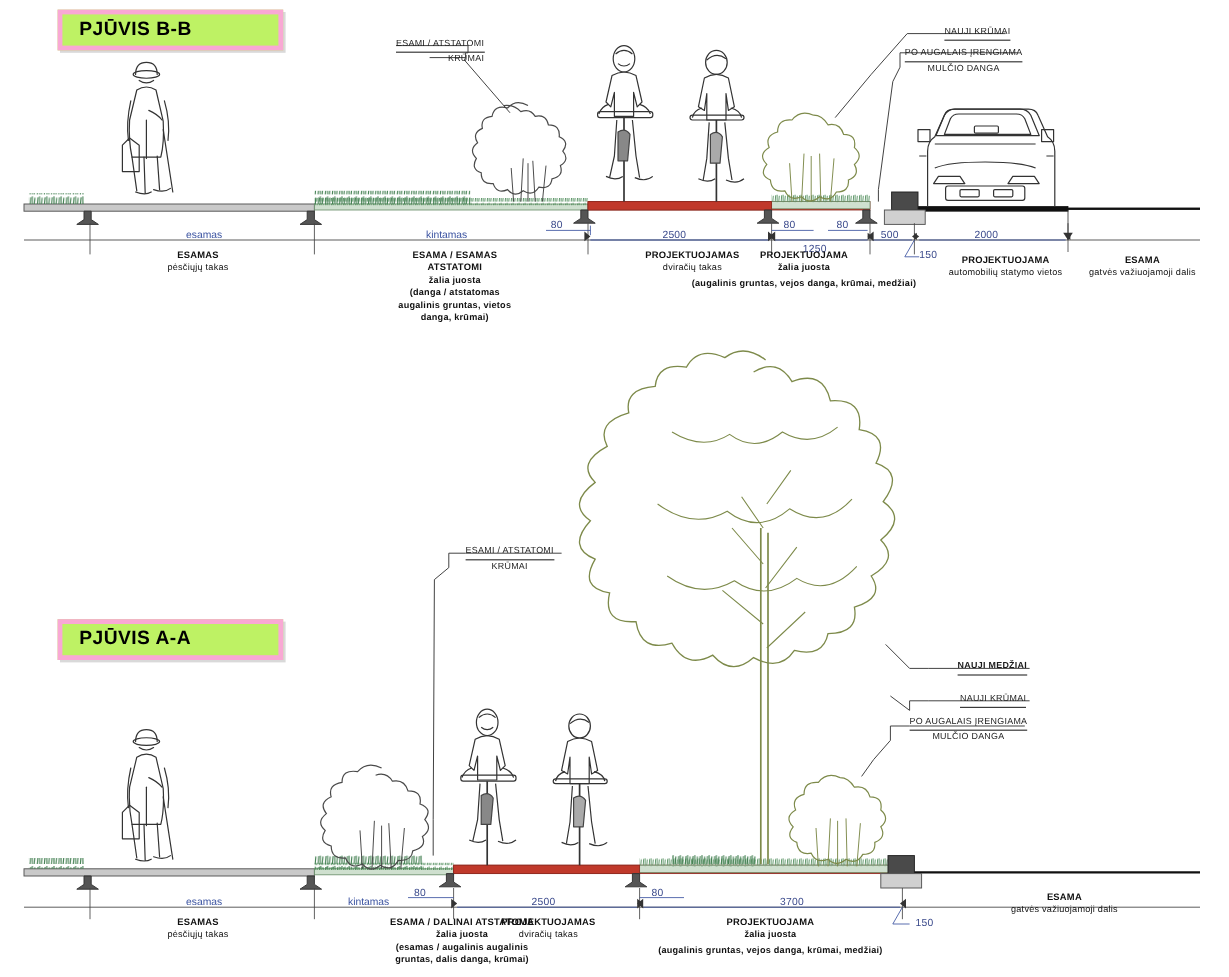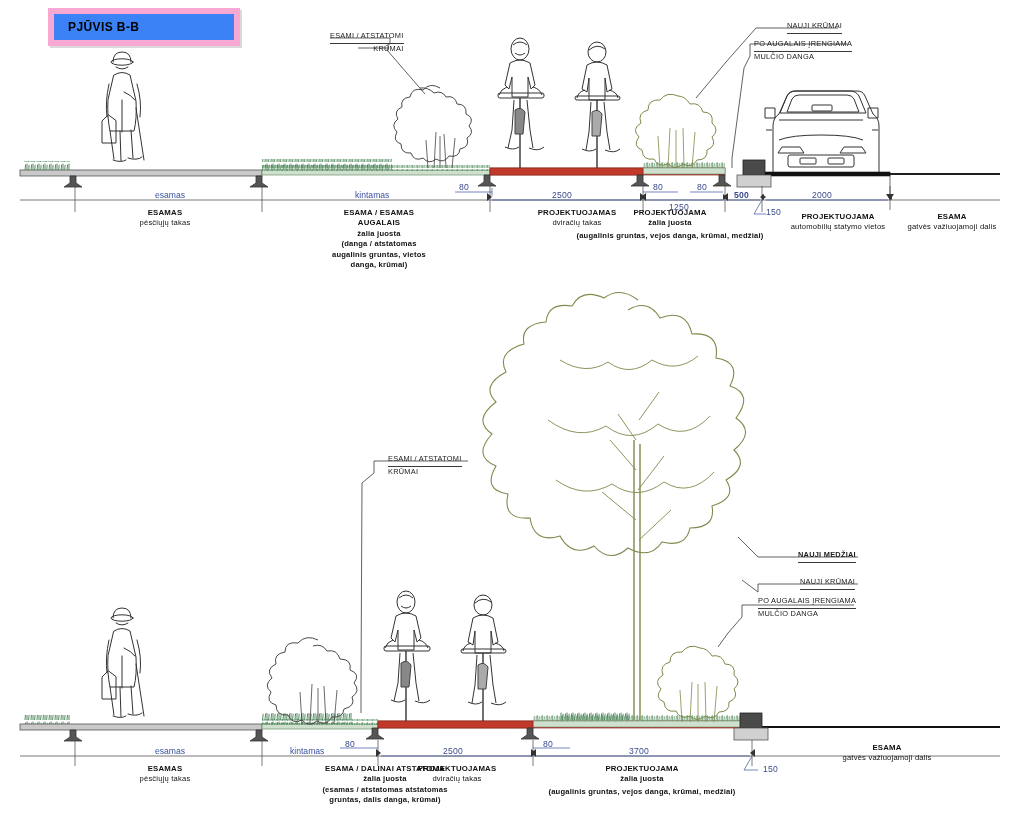--- a/index.html
+++ b/index.html
@@ -6,32 +6,32 @@
   body{
     width:1024px;height:814px;background:#ffffff;
     font-family:"Liberation Sans", sans-serif;
     position:relative;overflow:hidden;
   }
   .canvas{position:absolute;left:0;top:0;width:1024px;height:814px;}
   svg.layer{position:absolute;left:0;top:0;width:1024px;height:814px;overflow:visible;}
 
   
   .title-box{
-    position:absolute;border:6px solid #f9a8d4;background:#3b82f6;
+    position:absolute;border:4px solid #f9a8d4;background:#bef264;
     box-shadow:2px 2px 0 #d9d9d9;
     display:flex;align-items:center;padding-left:14px;
-    font-size:12px;font-weight:bold;letter-spacing:.4px;color:#000;
+    font-size:16px;font-weight:bold;letter-spacing:.4px;color:#000;
   }
   #title-bb{left:48px;top:8px;width:166px;height:26px;}
   #title-aa{left:48px;top:516px;width:166px;height:26px;}
 
   
   .ann{
     position:absolute;font-size:7.4px;color:#1a1a1a;line-height:10.5px;
-    letter-spacing:.25px;white-space:nowrap;
+    letter-spacing:.25px;white-space:nowrap;text-align:center;
   }
   .ann .u{border-bottom:.8px solid #3a3a3a;display:inline-block;padding-bottom:1px;}
 
   
   .dim{
     position:absolute;font-size:8.6px;color:#3b4a8c;white-space:nowrap;
     letter-spacing:.2px;
   }
 
   
@@ -361,55 +361,58 @@
         <path d="M531 753 l5 -4 l0 8 z"></path>
         <path d="M536 753 l-5 -4 l0 8 z"></path>
         <path d="M750 753 l5 -4 l0 8 z"></path>
       </g>
     </g>
   </svg>
 
   <div class="title-box" id="title-bb">
     <span>PJŪVIS B-B</span>
   </div>
+  <div class="title-box" id="title-aa">
+    <span>PJŪVIS A-A</span>
+  </div>
 
   <div class="ann" style="left:330px;top:31px;text-align:left;">
     <div><span class="u">ESAMI / ATSTATOMI</span></div>
     <div style="text-align:right;"><span>KRŪMAI</span></div>
   </div>
 
   <div class="ann" style="left:787px;top:21px;">
     <span class="u">NAUJI KRŪMAI</span>
   </div>
 
   <div class="ann" style="left:754px;top:39px;">
     <div><span class="u">PO AUGALAIS ĮRENGIAMA</span></div>
     <div><span>MULČIO DANGA</span></div>
   </div>
 
   <div class="dim" style="left:459px;top:182px;">80</div>
   <div class="dim" style="left:552px;top:190px;">2500</div>
   <div class="dim" style="left:653px;top:182px;">80</div>
   <div class="dim" style="left:697px;top:182px;">80</div>
   <div class="dim" style="left:669px;top:202px;">1250</div>
-  <div class="dim" style="left:734px;top:190px;font-weight:bold;">500</div>
+  <div class="dim" style="left:734px;top:190px;">500</div>
   <div class="dim" style="left:766px;top:207px;">150</div>
   <div class="dim" style="left:812px;top:190px;">2000</div>
 
   <div class="kint" style="left:155px;top:190px;">esamas</div>
   <div class="kint" style="left:355px;top:190px;">kintamas</div>
 
   <div class="cap" style="left:105px;top:208px;width:120px;">
     <b>ESAMAS</b>
     <span>pėsčiųjų takas</span>
   </div>
 
   <div class="cap" style="left:304px;top:208px;width:150px;">
     <b>ESAMA / ESAMAS</b>
-    <b>AUGALAIS</b>
+    <b>ATSTATOMI</b>
     <span class="sub">žalia juosta</span><br>
     <span class="sub">(danga / atstatomas</span><br>
     <span class="sub">augalinis gruntas, vietos</span><br>
     <span class="sub">danga, krūmai)</span>
   </div>
 
   <div class="cap" style="left:512px;top:208px;width:130px;">
     <b>PROJEKTUOJAMAS</b>
     <span>dviračių takas</span>
   </div>
@@ -446,35 +449,35 @@
   </div>
 
   <div class="ann" style="left:758px;top:596px;">
     <div><span class="u">PO AUGALAIS ĮRENGIAMA</span></div>
     <div><span>MULČIO DANGA</span></div>
   </div>
 
   <div class="dim" style="left:345px;top:739px;">80</div>
   <div class="dim" style="left:443px;top:746px;">2500</div>
   <div class="dim" style="left:543px;top:739px;">80</div>
-  <div class="dim" style="left:629px;top:746px;">3700</div>
+  <div class="dim" style="left:650px;top:746px;">3700</div>
   <div class="dim" style="left:763px;top:764px;">150</div>
 
   <div class="kint" style="left:155px;top:746px;">esamas</div>
   <div class="kint" style="left:290px;top:746px;">kintamas</div>
 
   <div class="cap" style="left:105px;top:764px;width:120px;">
     <b>ESAMAS</b>
     <span>pėsčiųjų takas</span>
   </div>
 
   <div class="cap nw" style="left:150px;top:764px;width:470px;">
     <b>ESAMA / DALINAI ATSTATOMA</b>
     <span class="sub">žalia juosta</span><br>
-    <span class="sub">(esamas / atstatomas atstatomas</span><br>
+    <span class="sub">(esamas / augalinis augalinis</span><br>
     <span class="sub">gruntas, dalis danga, krūmai)</span>
   </div>
 
   <div class="cap" style="left:390px;top:764px;width:134px;">
     <b>PROJEKTUOJAMAS</b>
     <span>dviračių takas</span>
   </div>
 
   <div class="cap" style="left:579px;top:764px;width:126px;">
     <b>PROJEKTUOJAMA</b>

